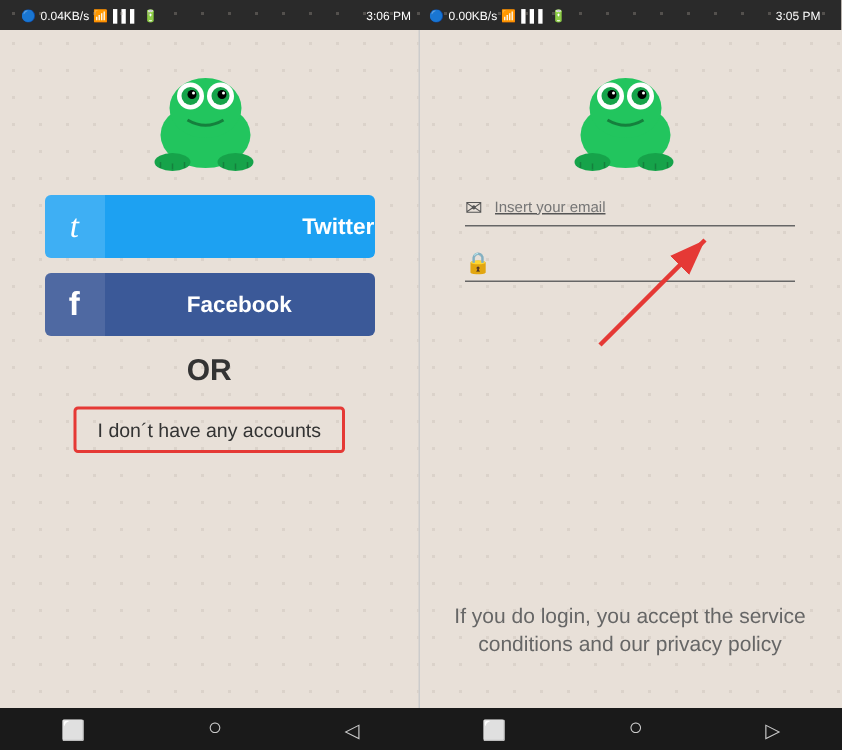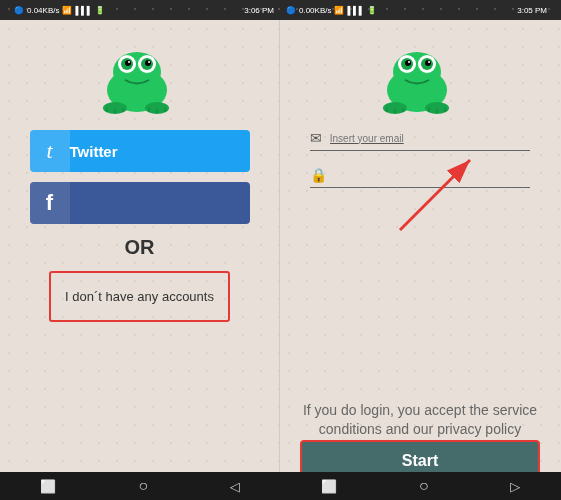--- a/index.html
+++ b/index.html
@@ -96,21 +96,21 @@
       justify-content: center;
       border-radius: 4px 0 0 4px;
       font-size: 18px;
       color: white;
       font-style: italic;
       font-family: Georgia, serif;
     }
 
     .twitter-btn .btn-label {
       flex: 1;
-      text-align: left;
+      text-align: right;
       color: white;
       font-weight: bold;
       font-size: 15px;
     }
 
     .facebook-btn {
       width: 220px;
       height: 42px;
       background: #3b5998;
       border-radius: 4px;
@@ -145,21 +145,21 @@
     .or-text {
       font-size: 20px;
       font-weight: bold;
       color: #333;
       margin-bottom: 12px;
     }
 
     .no-account-btn {
       border: 2px solid #e53935;
       background: transparent;
-      padding: 16px 14px;
+      padding: 6px 14px;
       border-radius: 3px;
       font-size: 13px;
       color: #333;
       cursor: pointer;
     }
 
     
     .right-panel-content {
       display: flex;
       flex-direction: column;
@@ -305,20 +305,21 @@
 
     <div class="left-panel-content">
 
       <button class="twitter-btn">
         <div class="btn-icon" style="font-style:italic; font-family:Georgia,serif; font-size:22px;">t</div>
         <div class="btn-label">Twitter</div>
       </button>
 
       <button class="facebook-btn">
         <div class="btn-icon" style="font-weight:900; font-size:22px;">f</div>
+        <div class="btn-label">Facebook</div>
       </button>
 
       <div class="or-text">OR</div>
 
       <button class="no-account-btn">I don´t have any accounts</button>
 
     </div>
 
   </div>
 
@@ -365,21 +366,20 @@
       <defs>
         <marker id="arrowhead" markerWidth="8" markerHeight="6" refX="8" refY="3" orient="auto">
           <polygon points="0 0, 8 3, 0 6" fill="#e53935"></polygon>
         </marker>
       </defs>
       <line x1="20" y1="90" x2="90" y2="20" stroke="#e53935" stroke-width="3" marker-end="url(#arrowhead)"></line>
     </svg>
 
     <div class="privacy-text">If you do login, you accept the service conditions and our privacy policy</div>
 
-    <button class="start-btn">Start</button>
 
   </div>
 
 </div>
 
 <div class="nav-bar" style="position:fixed; bottom:0; width:561px; height:28px; background:#1a1a1a; display:flex; align-items:center; justify-content:space-around;">
   <span style="color:#ccc; font-size:13px;">⬜</span>
   <span style="color:#ccc; font-size:16px;">○</span>
   <span style="color:#ccc; font-size:13px;">◁</span>
   <span style="color:#ccc; font-size:13px;">⬜</span>

